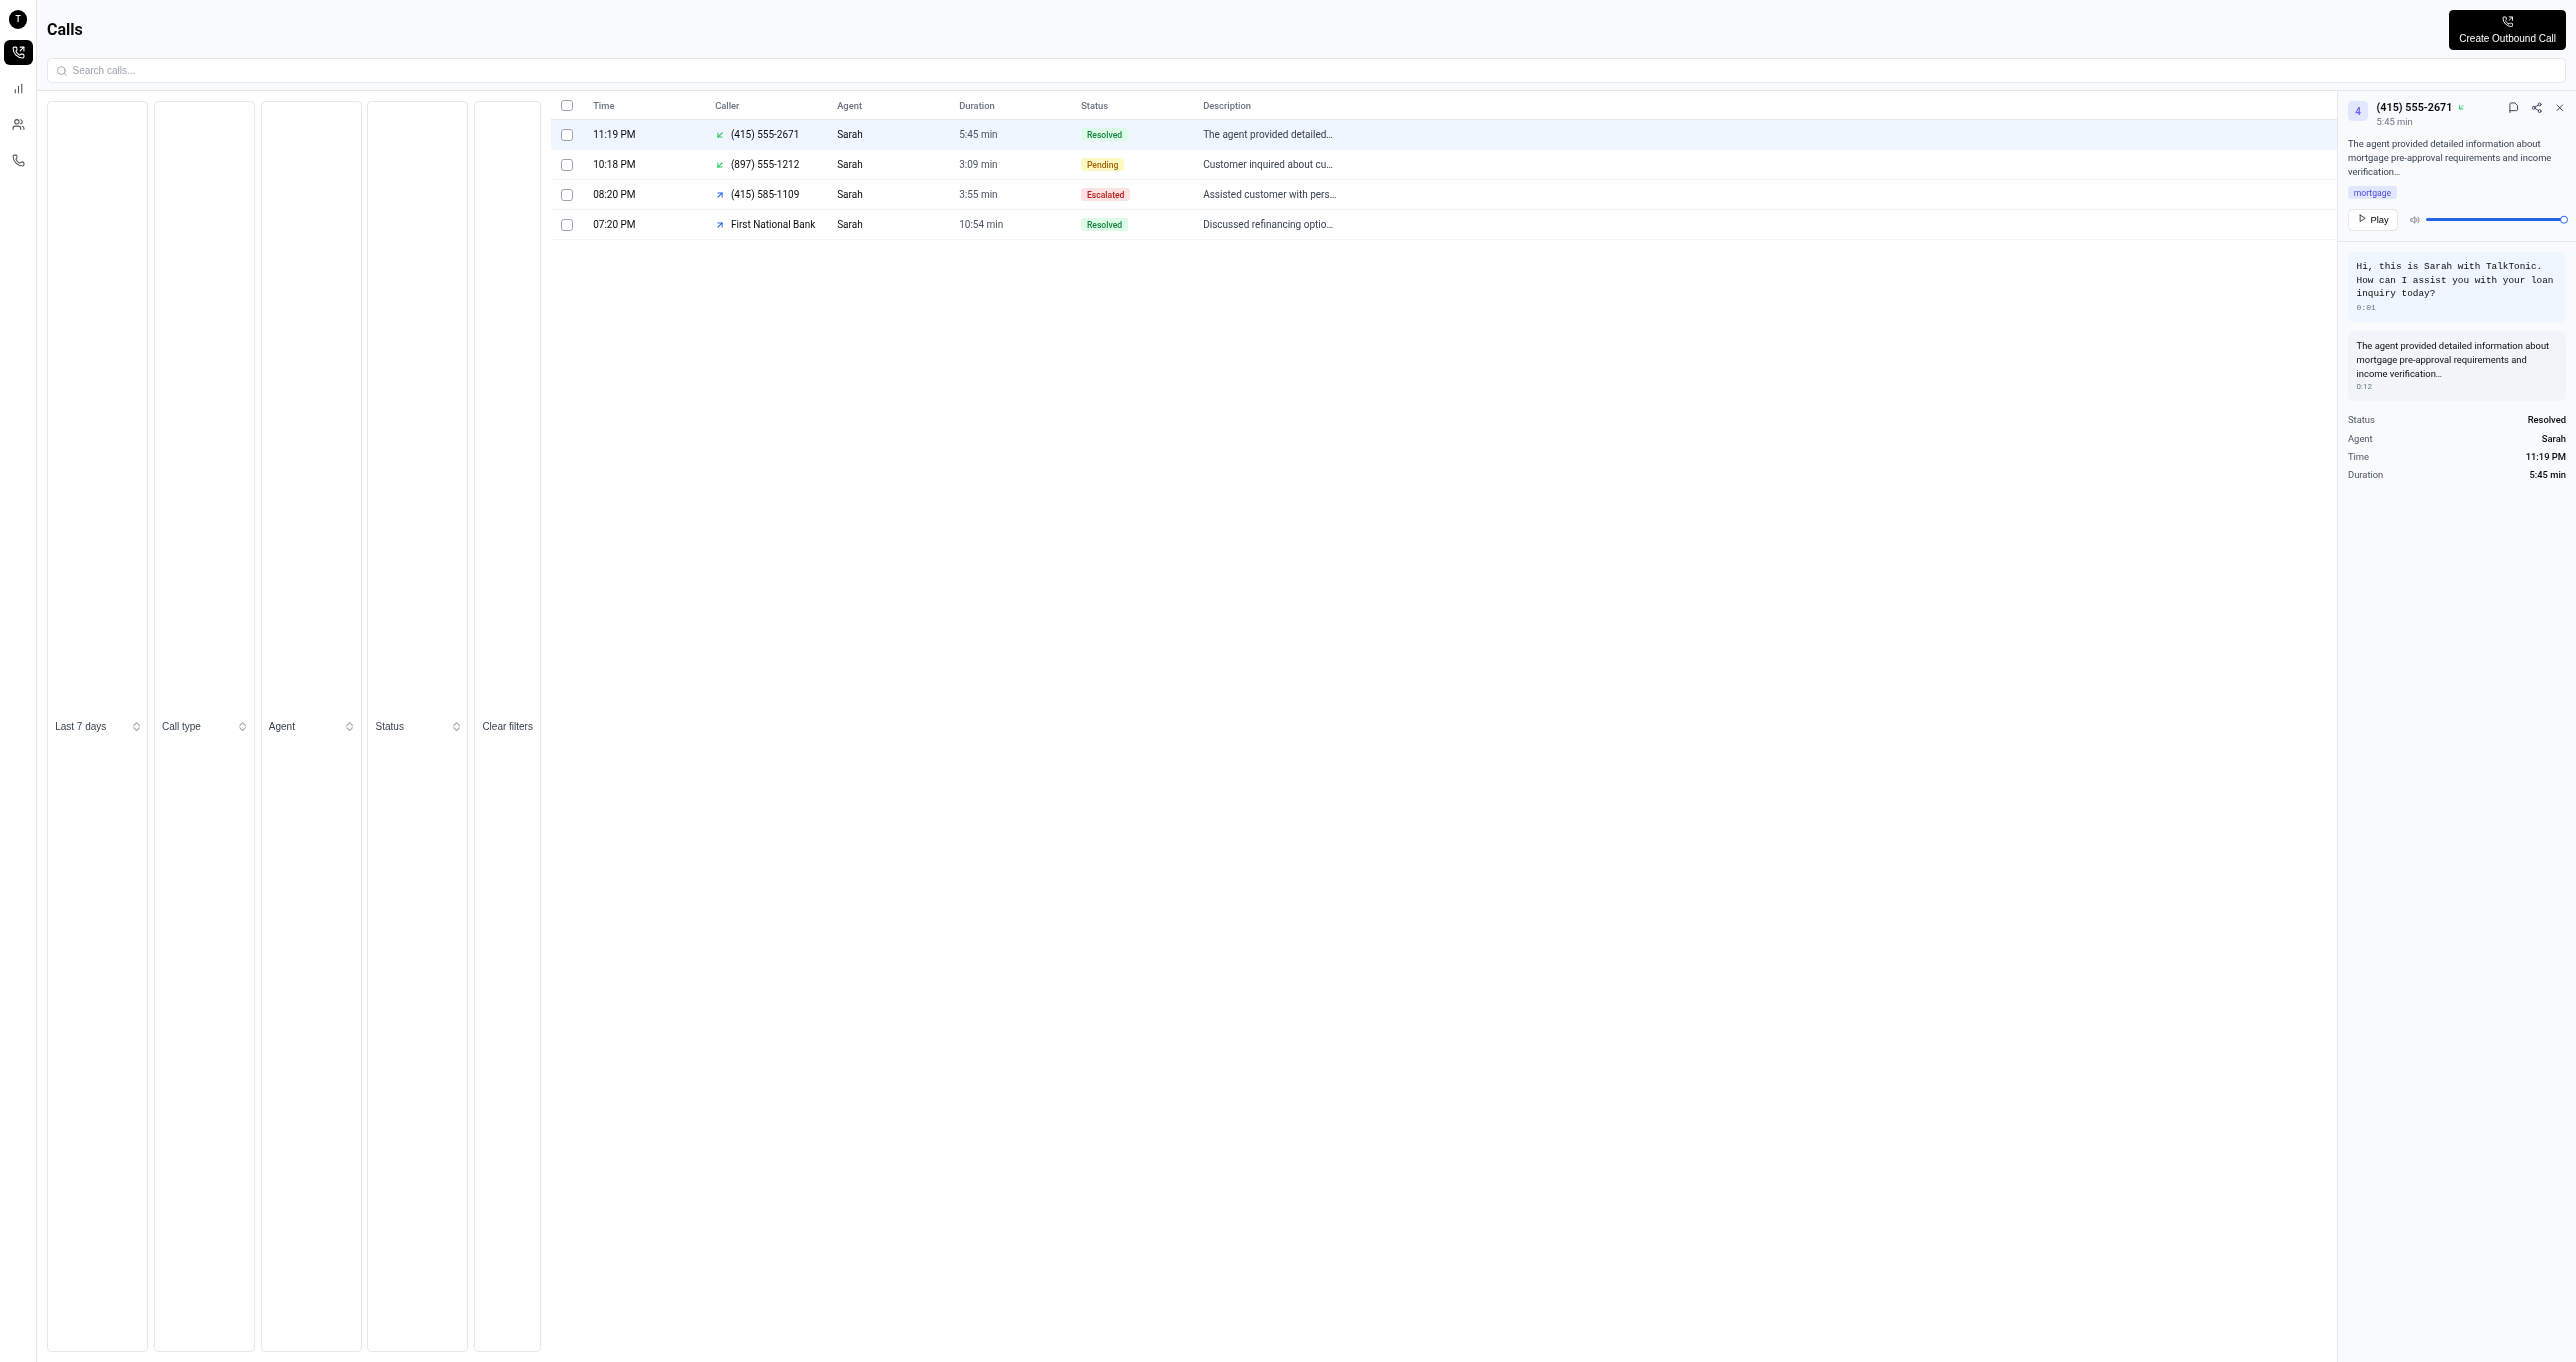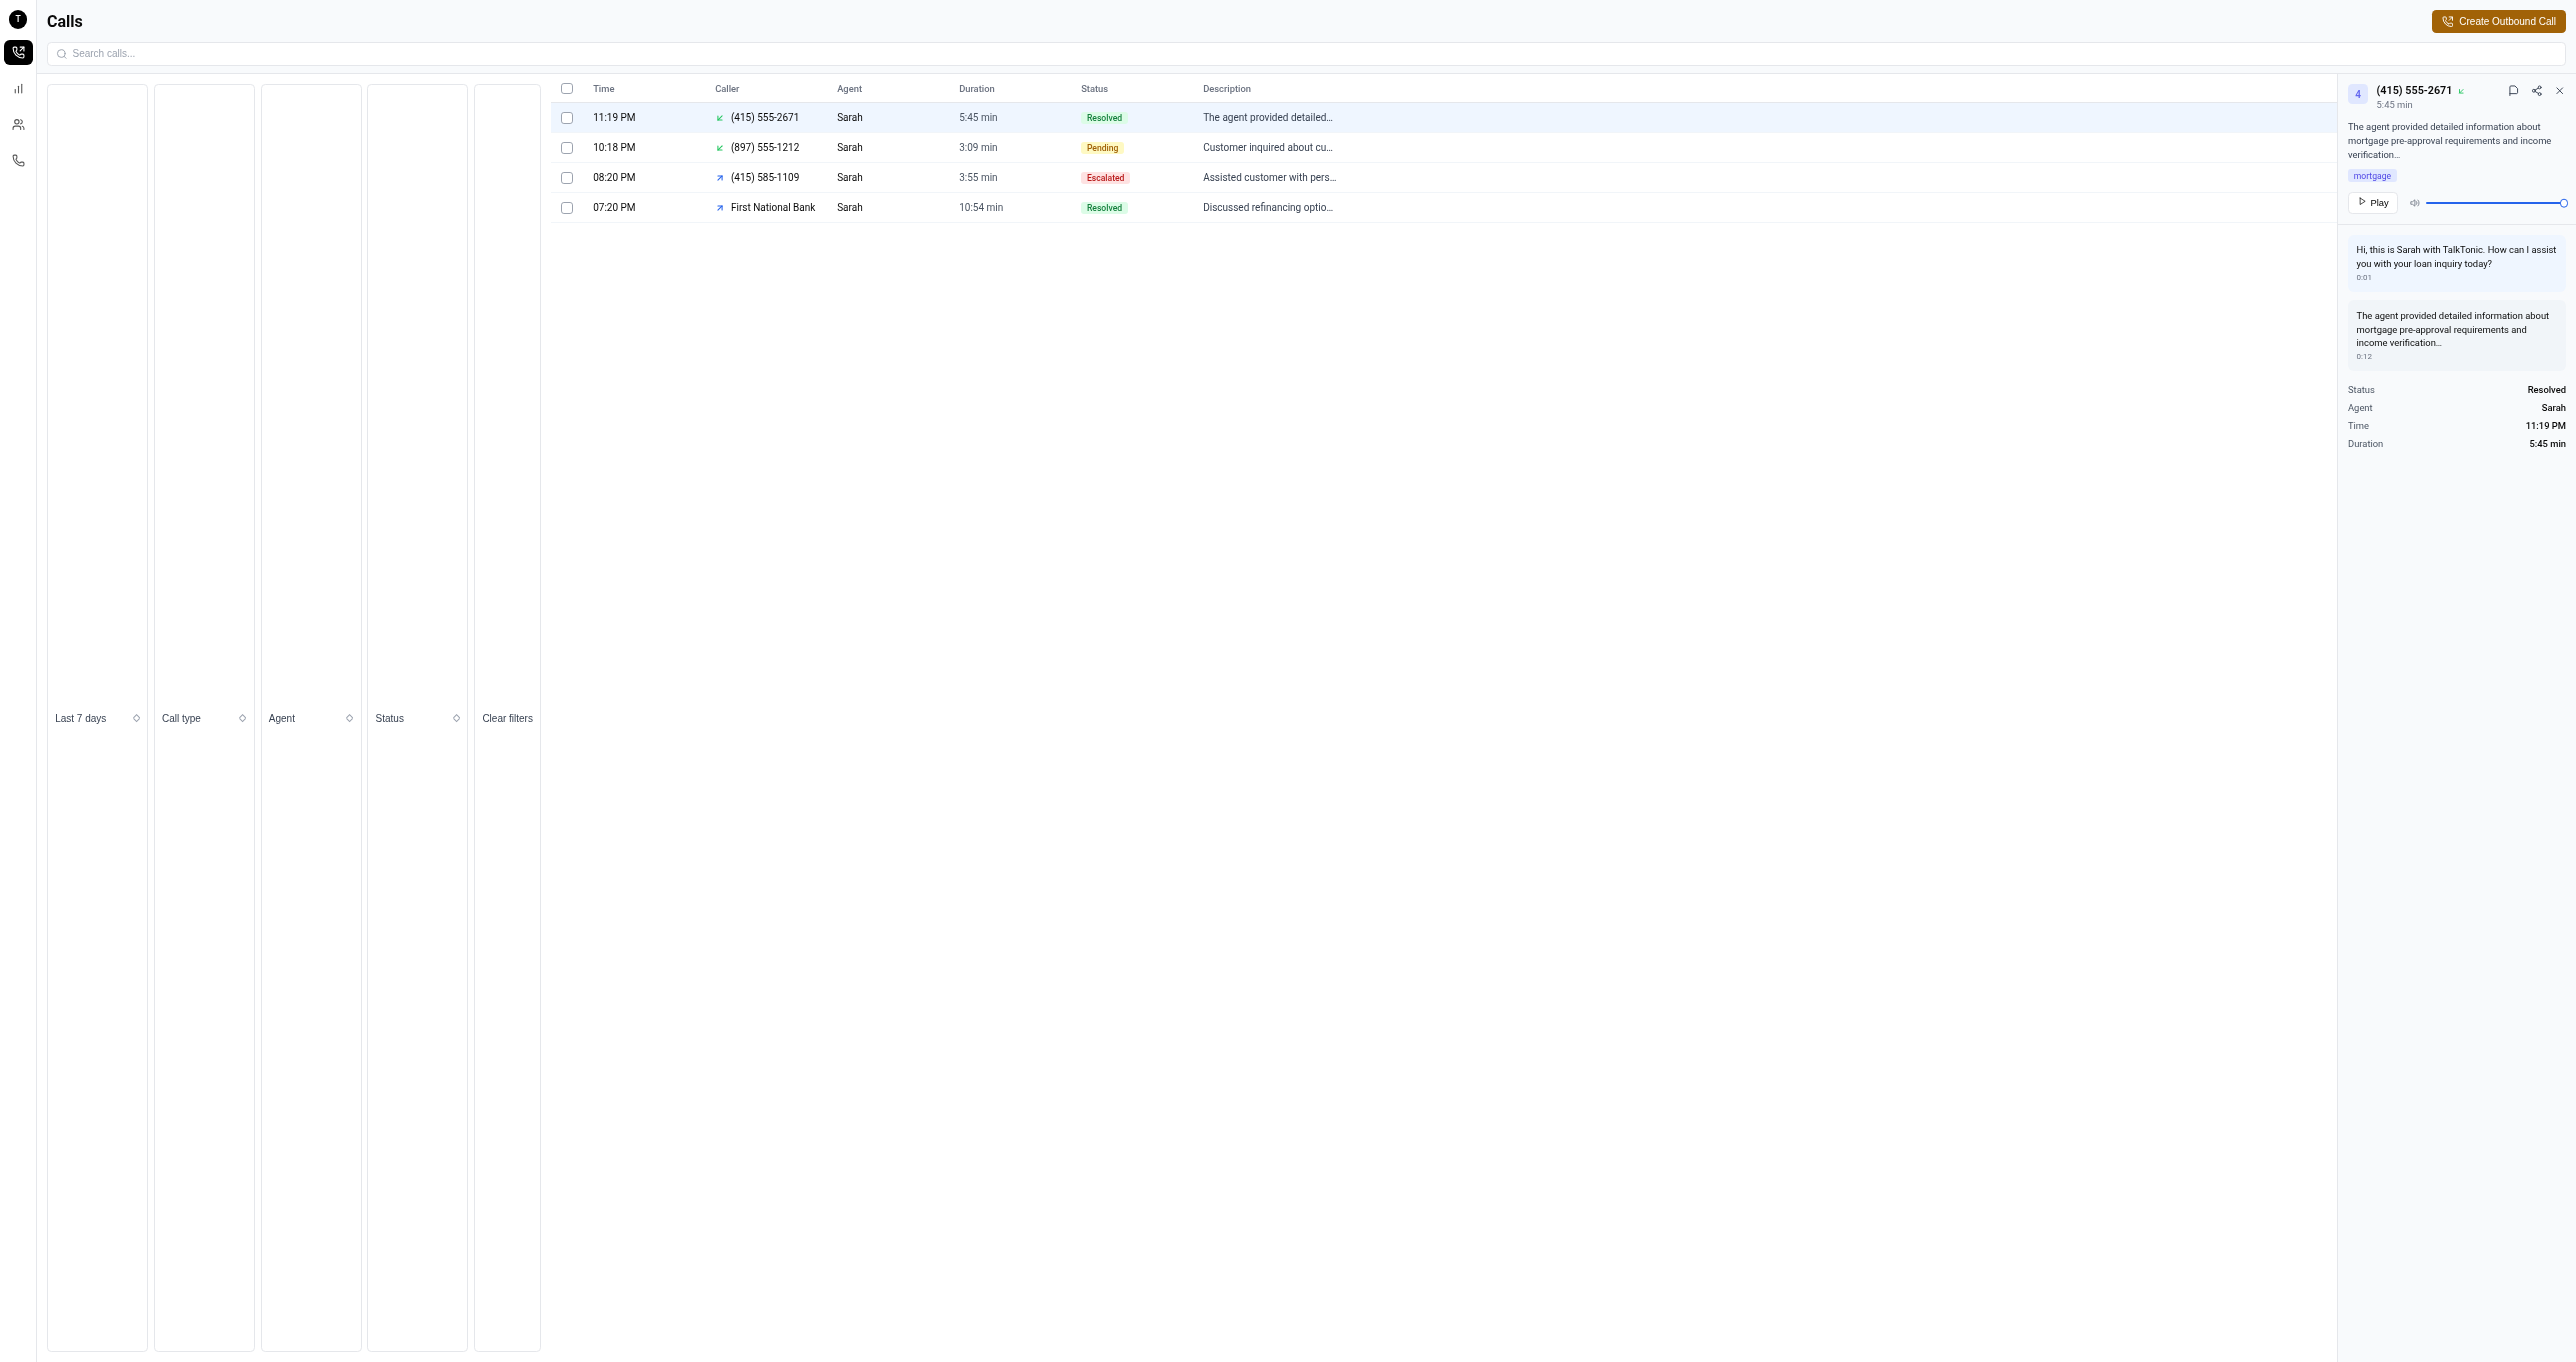--- a/index.html
+++ b/index.html
@@ -12,21 +12,21 @@
 .nav-avatar { width: 18.7px; height: 18.7px; border-radius: 50%; background: #000; color: #fff; display: flex; align-items: center; justify-content: center; font-size: 8.6px; font-weight: 500; }
 .nav-btn { width: 29px; height: 24.5px; border-radius: 5.8px; display: flex; align-items: center; justify-content: center; color: #555; cursor: pointer; }
 .nav-btn.active { background: #000; color: #fff; }
 .nav-btn svg { width: 13px; height: 13px; }
 
 
 .main { flex: 1; display: flex; flex-direction: column; overflow: hidden; }
 .header { padding: 10px 10px 7.2px 10px; display: flex; flex-direction: column; gap: 8.6px; }
 .header-top { display: flex; align-items: center; justify-content: space-between; }
 .page-title { font-size: 16px; font-weight: 700; }
-.btn-primary { background: #a16207; color: #fff; border: none; border-radius: 4.3px; padding: 5.8px 10px; font-size: 10px; font-weight: 500; display: flex; align-items: center; gap: 5.8px; cursor: pointer; }
+.btn-primary { background: #000000; color: #fff; border: none; border-radius: 4.3px; padding: 5.8px 10px; font-size: 10px; font-weight: 500; display: flex; align-items: center; gap: 5.8px; cursor: pointer; flex-direction: column; }
 .btn-primary svg { width: 11.5px; height: 11.5px; }
 
 .search-wrap { position: relative; }
 .search-icon { position: absolute; left: 8.6px; top: 50%; transform: translateY(-50%); color: #9ca3af; width: 11.5px; height: 11.5px; }
 .search-input { width: 100%; border: 0.7px solid #e5e7eb; background: #fff; border-radius: 4.3px; padding: 5.8px 8.6px 5.8px 24.5px; font-size: 10px; outline: none; }
 .search-input::placeholder { color: #9ca3af; }
 
 .content { flex: 1; display: flex; border-top: 0.7px solid #e5e7eb; overflow: hidden; }
 .calls-area { flex: 1; display: flex; background: #fff; overflow: hidden; }
 
@@ -73,21 +73,21 @@
 .player { margin: 0 10px 10px 10px; display: flex; align-items: center; gap: 11.5px; }
 .play-btn { border: 0.7px solid #e5e7eb; background: #fff; border-radius: 4.3px; padding: 4.3px 8.6px; font-size: 9.4px; display: flex; gap: 4.3px; cursor: pointer; }
 .play-btn svg { width: 8.6px; height: 8.6px; }
 .audio-right { flex: 1; display: flex; align-items: center; gap: 5.8px; }
 .vol-icon { color: #6b7280; width: 10px; height: 10px; flex-shrink: 0; }
 .slider { flex: 1; height: 2.9px; background: #2563eb; border-radius: 719px; position: relative; }
 .slider-thumb { position: absolute; right: -2.2px; top: 50%; transform: translateY(-50%); width: 8.6px; height: 8.6px; border-radius: 50%; background: #fff; border: 1.4px solid #2563eb; }
 
 .transcript { padding: 10px; border-top: 0.7px solid #e5e7eb; display: flex; flex-direction: column; gap: 8.6px; }
 .msg { border-radius: 5.8px; padding: 8.6px; font-size: 9.4px; line-height: 1.45; }
-.msg.agent { background: #eff6ff; }
+.msg.agent { background: #eff6ff; font-family: Liberation Mono, monospace; }
 .msg.system { background: #f1f5f9; }
 .msg-time { font-size: 8px; color: #6b7280; margin-top: 1px; }
 
 .meta { padding: 2.9px 10px 10px 10px; display: flex; flex-direction: column; gap: 7.2px; font-size: 9.4px; }
 .meta-row { display: flex; justify-content: space-between; }
 .meta-label { color: #4b5563; }
 .meta-value { font-weight: 500; }
 </style>
 </head>
 <body>

